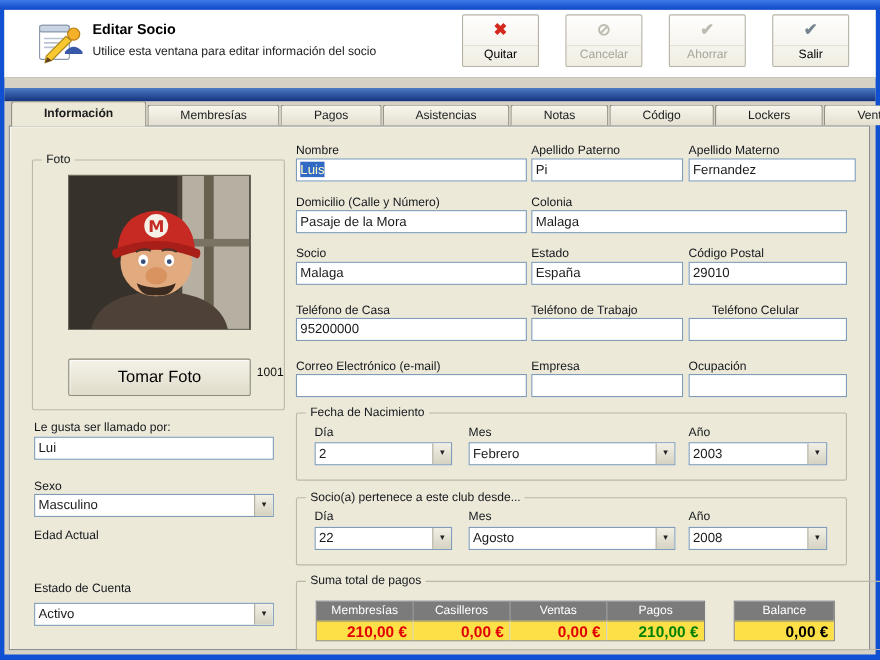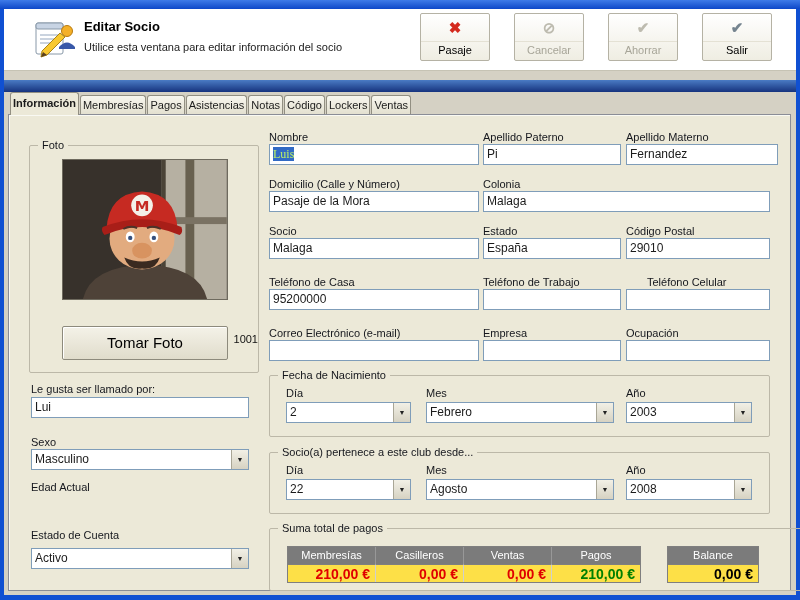--- a/index.html
+++ b/index.html
@@ -26,35 +26,35 @@
   .tlabel { display:block; height:17px; line-height:17px; font-size:11px; border-top:1px solid #E4E1D4; color:#000; }
   .tbtn.disabled .tlabel { color:#A7A598; }
   .tbtn.disabled .ticon { color:#BDBBAF; }
   .icon-red { color:#D42A1E; }
   .icon-exit { color:#75848F; }
 
   .bluebar { position:absolute; top:80px; left:4px; right:4px; height:12px;
              background:linear-gradient(to bottom,#4A7BC4,#16337E); }
 
   .tabstrip { position:absolute; top:92px; left:10px; height:22px; display:flex; align-items:flex-end; z-index:5; }
-  .tab { height:19px; line-height:18px; padding:0 2px; white-space:nowrap; cursor:pointer;
+  .tab { height:19px; line-height:18px; padding:0 29px; white-space:nowrap; cursor:pointer;
          background:linear-gradient(to bottom,#F8F6EE,#E3E0D0);
          border:1px solid #928F82; border-bottom:none;
          border-top-left-radius:3px; border-top-right-radius:3px; margin-right:1px; }
   .tab.active { height:23px; line-height:21px; margin-bottom:-1px; background:#ECE9D8;
                 font-weight:bold; position:relative; z-index:6; }
 
   .content { position:absolute; top:114px; left:8px; width:783px; height:477px;
              background:#ECE9D8; border:1px solid #8A8D96;
              box-shadow:inset 1px 1px 0 rgba(255,255,255,.7); }
 
   .flabel { position:absolute; height:14px; line-height:14px; white-space:nowrap; color:#15171d; }
   .tinput { position:absolute; height:21px; line-height:19px; background:#fff; border:1px solid #7F9DB9;
             font-size:12px; padding:0 3px; overflow:hidden; white-space:nowrap; cursor:text; }
-  .sel { background:#316AC5; color:#bef264;font-family:Liberation Serif, serif; }
+  .sel { background:#316AC5; color:#fef9c3; }
   .combo { position:absolute; height:21px; line-height:19px; background:#fff; border:1px solid #7F9DB9;
            font-size:12px; padding:0 20px 0 3px; overflow:hidden; white-space:nowrap; cursor:default; }
   .combo-btn { position:absolute; right:0; top:0; width:17px; height:19px; text-align:center;
                line-height:19px; font-size:7px; color:#222; cursor:pointer;
                background:linear-gradient(to bottom,#F2F0E6,#D6D2C2); border-left:1px solid #A9A696; }
 
   .groupbox { position:absolute; border:1px solid #BCB8A8; border-radius:2px; }
   .glegend { position:absolute; top:-8px; left:8px; height:14px; line-height:14px;
              background:#ECE9D8; padding:0 4px; white-space:nowrap; color:#15171d; }
 
@@ -95,21 +95,21 @@
       <circle cx="33" cy="13" r="5.5" fill="#F4B028" stroke="#B87A10"></circle>
       <path d="M25 29 Q33 20 41 29 L41 31 L25 31 Z" fill="#3858A8"></path>
       <path d="M8 33 L26 15 L31 19 L13 37 L7 39 Z" fill="#F8C830" stroke="#A8841A"></path>
       <path d="M7 39 L13 37 L9 34 Z" fill="#5A4020"></path>
     </svg>
     <div class="htitle">Editar Socio</div>
     <div class="hsub">Utilice esta ventana para editar información del socio</div>
 
     <div class="tbtn" style="left:416px">
       <span class="ticon icon-red">✖</span>
-      <span class="tlabel">Pasaje</span>
+      <span class="tlabel">Quitar</span>
     </div>
     <div class="tbtn disabled" style="left:510px">
       <span class="ticon">⊘</span>
       <span class="tlabel">Cancelar</span>
     </div>
     <div class="tbtn disabled" style="left:604px">
       <span class="ticon">✔</span>
       <span class="tlabel">Ahorrar</span>
     </div>
     <div class="tbtn" style="left:698px">

